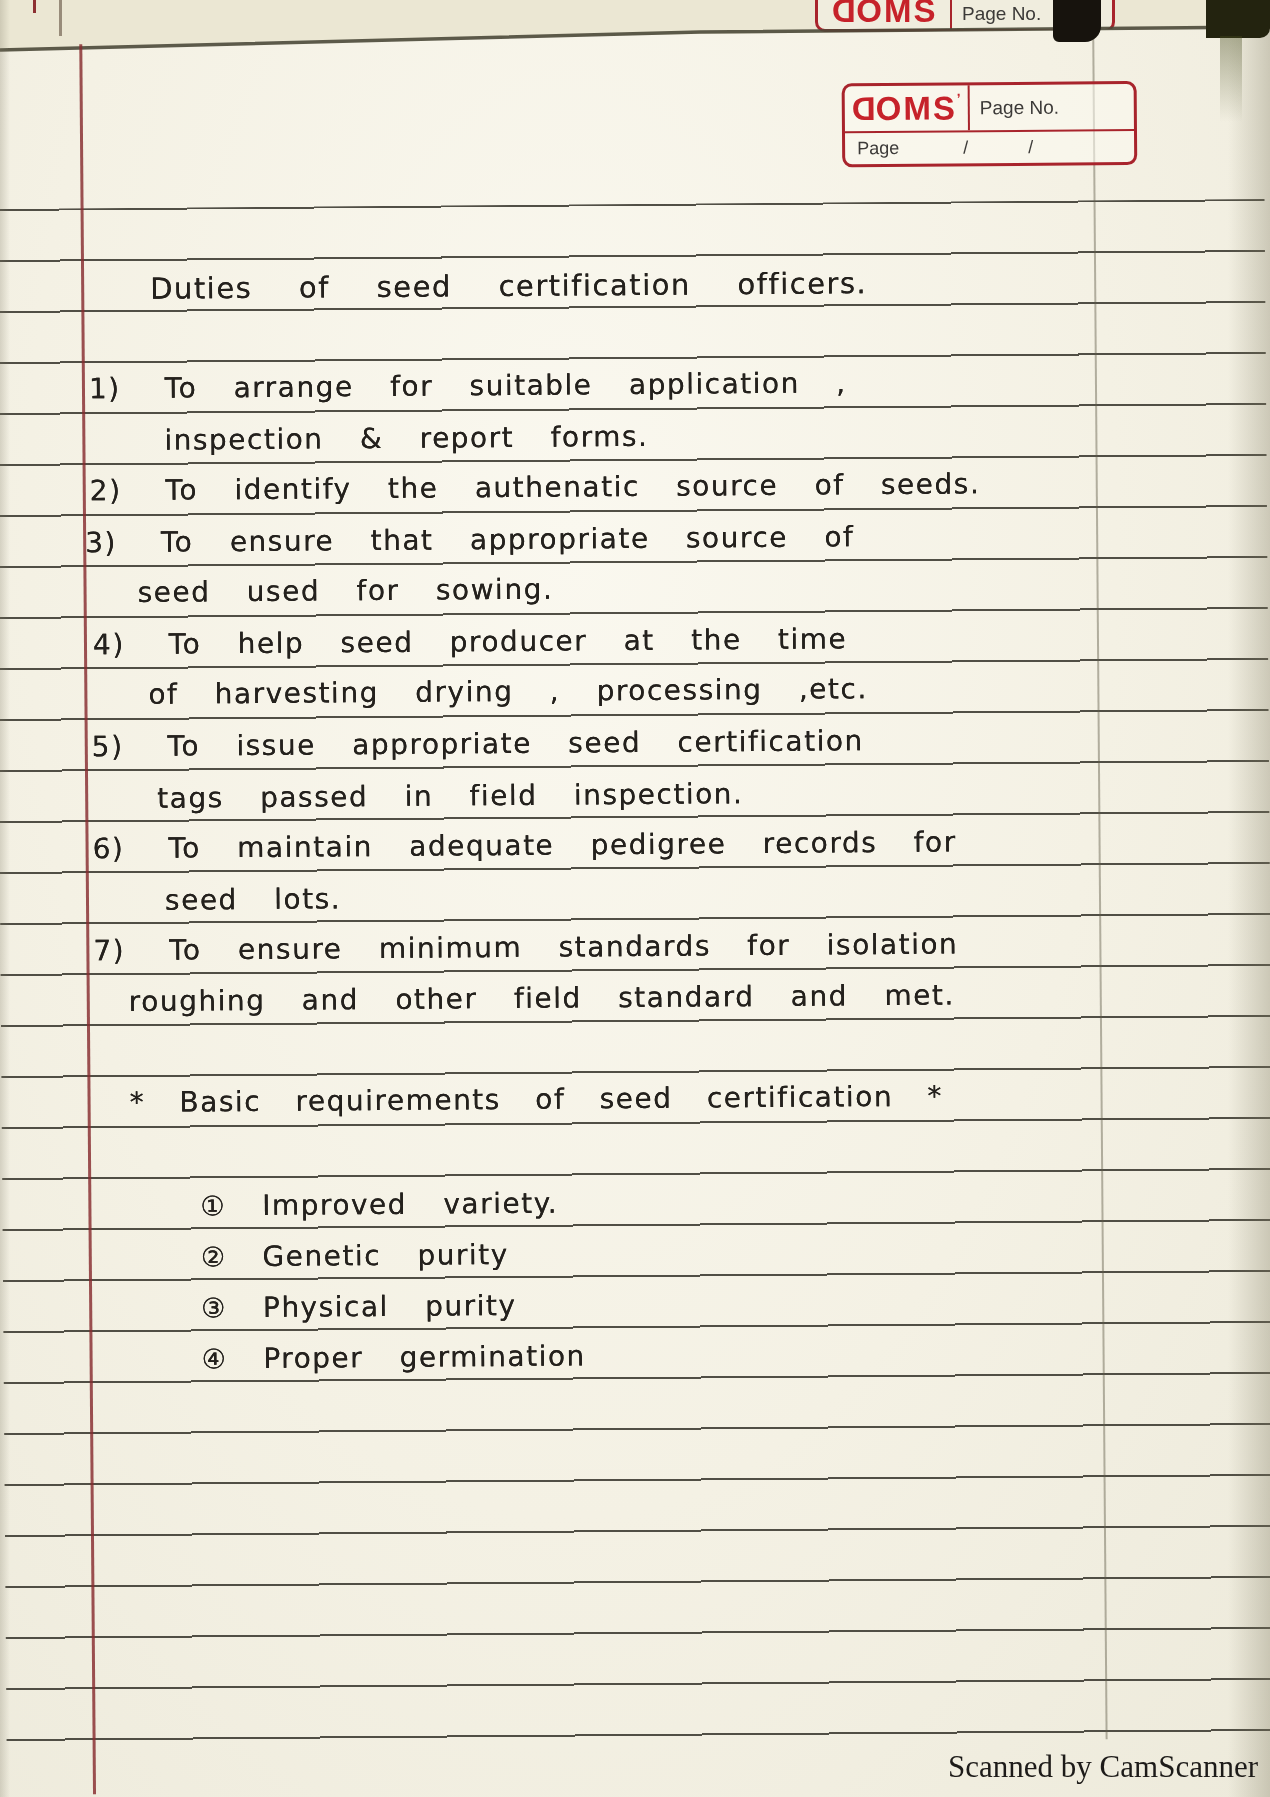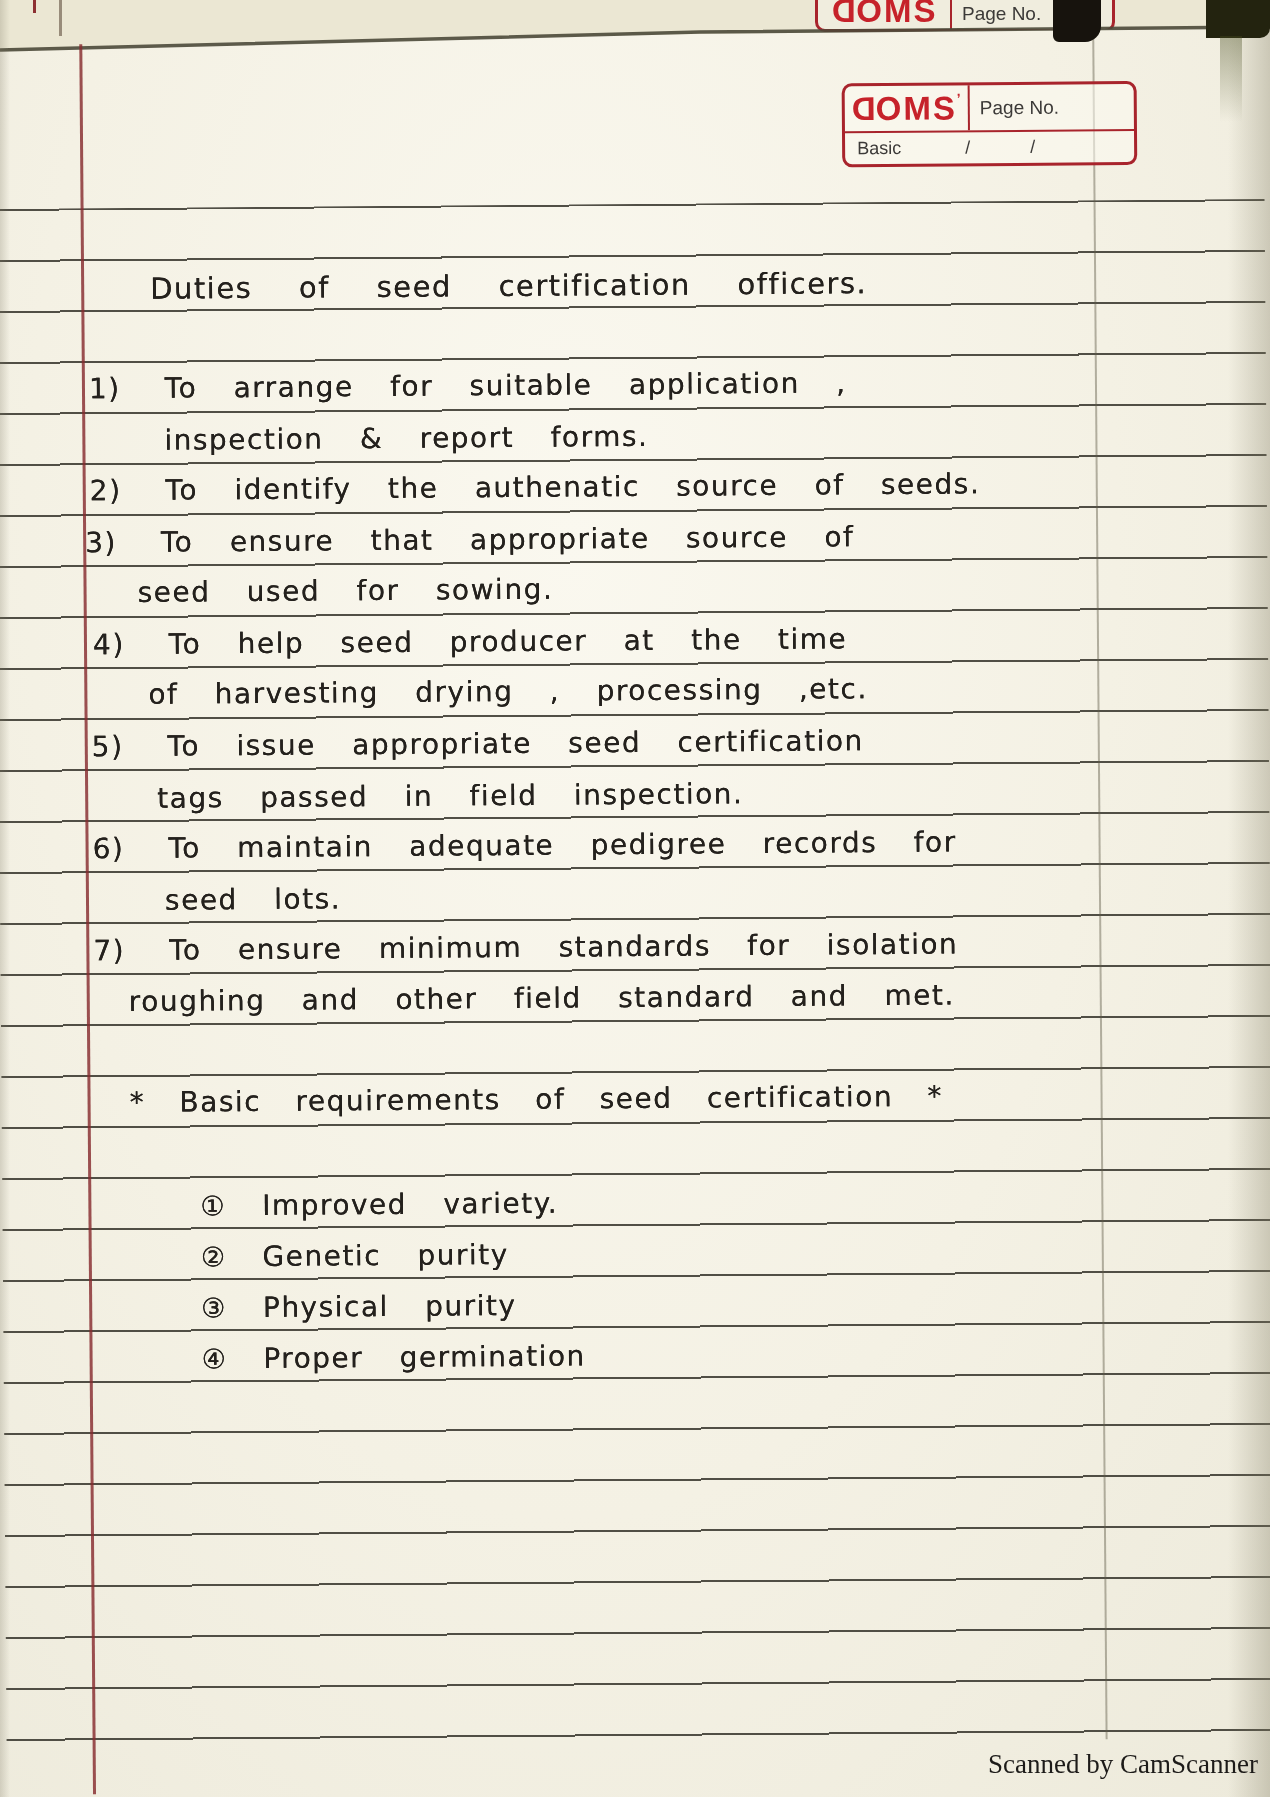--- a/index.html
+++ b/index.html
@@ -78,21 +78,21 @@
     font-family:"DejaVu Sans",sans-serif;font-size:28px;color:#24211d;
     letter-spacing:1.5px;word-spacing:26px;
     text-shadow:0 0 0.4px #24211d;
   }
   .hw .num{display:inline-block;margin-right:44px;}
   .hw-title{font-size:29px;word-spacing:36px;}
   .hw-heading{word-spacing:24px;}
   .hw-req .num{margin-right:36px;font-size:27px;}
 
   .credit{position:absolute;left:0;right:12px;top:1749px;text-align:right;z-index:6;
-    font-family:"Liberation Serif",serif;font-size:27px;color:#1d1b19;}
+    font-family:"Liberation Serif",serif;font-size:31px;color:#1d1b19;}
 </style>
 </head>
 <body>
 
 <div class="behind-strip"></div>
 <div class="behind-mark-1"></div>
 <div class="behind-mark-2"></div>
 
 <div class="doms-box-top">
   <div class="cell-logo">
@@ -113,21 +113,21 @@
   <div class="vline-right"></div>
 
   <div class="doms-box">
     <div class="row-1">
       <div class="cell-logo">
         <span class="brand"><span class="flip">D</span><span>OMS</span><span class="tm">’</span></span>
       </div>
       <div class="cell-page">Page No.</div>
     </div>
     <div class="row-2">
-      <span>Basic</span>
+      <span>Page</span>
       <span class="sl-1">/</span>
       <span class="sl-2">/</span>
     </div>
   </div>
 
   <div class="hw hw-title" style="left:155px;top:262px;">Duties of seed certification officers.</div>
 
   <div class="hw" style="left:93px;top:362px;"><span class="num">1)</span><span>To arrange for suitable application ,</span></div>
   <div class="hw" style="left:168px;top:414px;">inspection &amp; report forms.</div>
 

